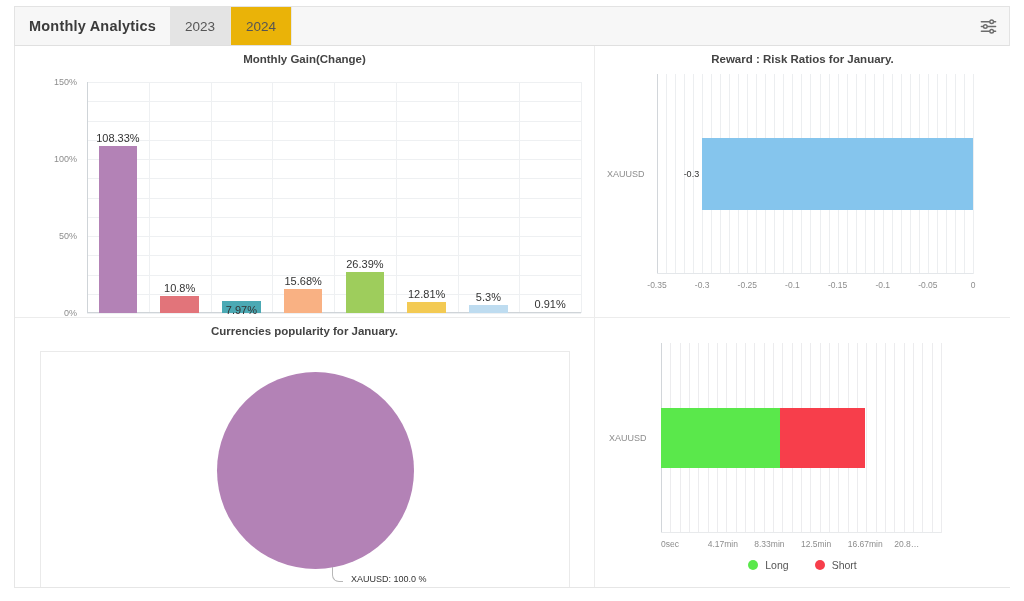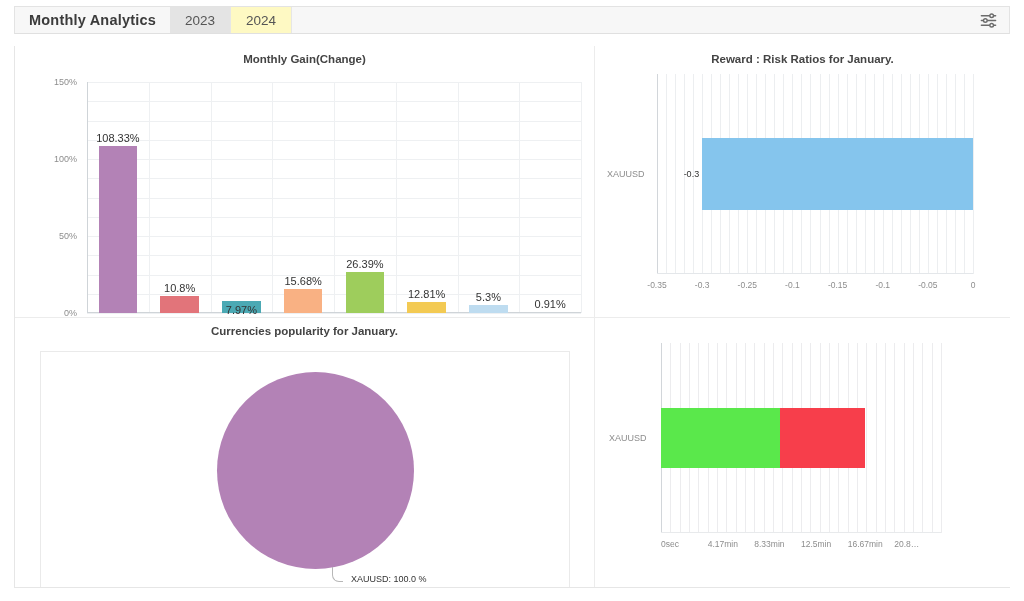--- a/index.html
+++ b/index.html
@@ -13,21 +13,21 @@
     position: relative;
     width: 1024px; height: 601px;
     background: #ffffff;
     box-sizing: border-box;
   }
 
   
   .tabbar {
     position: absolute;
     left: 14px; top: 6px;
-    width: 996px; height: 28px;
+    width: 996px; height: 40px;
     background: #f7f7f7;
     border: 1px solid #e3e3e3;
     border-bottom: 1px solid #e0e0e0;
     box-sizing: border-box;
     display: flex;
     align-items: stretch;
   }
   .tab-title {
     display: flex; align-items: center;
     padding: 0 14px 0 14px;
@@ -41,21 +41,21 @@
     display: flex; align-items: center;
     padding: 0 15px;
     font-size: 13.5px;
     color: #555;
     cursor: pointer;
     white-space: nowrap;
     box-sizing: border-box;
   }
   .tab.inactive { background: #e4e4e4; }
   .tab.active {
-    background: #fef9c3;
+    background: #eab308;
     border-left: 1px solid #e6e6e6;
     border-right: 1px solid #e6e6e6;
   }
   .tabbar-spacer { flex: 1 1 auto; }
   .settings-btn {
     display: flex; align-items: center; justify-content: center;
     width: 42px;
     cursor: pointer;
   }
   .settings-btn svg { display: block; }
@@ -392,20 +392,30 @@
           <div class="gridline-v" style="left: 261px; background: rgb(236, 236, 238);"></div>
           <div class="gridline-v" style="left: 271px; background: rgb(236, 236, 238);"></div>
           <div class="gridline-v" style="left: 280px; background: rgb(236, 236, 238);"></div>
           <div style="position: absolute; left: 0px; top: 0px; bottom: 0px; width: 1px; background: rgb(210, 214, 218);"></div>
           <div style="position: absolute; left: 0px; right: 0px; bottom: 0px; height: 1px; background: rgb(232, 234, 236);"></div>
           <div style="position: absolute; left: 0px; top: 64.6px; height: 60.8px; right: 0px;">
             <div class="seg" style="left: 0px; width: 118.72px; background: rgb(90, 232, 75);"></div>
             <div class="seg" style="left: 118.72px; width: 85.12px; background: rgb(247, 62, 75);"></div>
           </div>
         </div>
+      <div id="c4-legend">
+        <div class="legend-item">
+          <span class="legend-dot" style="background: rgb(90, 232, 75);"></span>
+          <span class="legend-text">Long</span>
+        </div>
+        <div class="legend-item">
+          <span class="legend-dot" style="background: rgb(247, 62, 75);"></span>
+          <span class="legend-text">Short</span>
+        </div>
+      </div>
     <div class="cat-label" style="left: 14px; top: 120px;">XAUUSD</div>
         <div class="xtick" style="left: 66px; top: 221px;">0sec</div>
         <div class="xtick" style="left: 112.704px; top: 221px;">4.17min</div>
         <div class="xtick" style="left: 159.296px; top: 221px;">8.33min</div>
         <div class="xtick" style="left: 206px; top: 221px;">12.5min</div>
         <div class="xtick" style="left: 252.704px; top: 221px;">16.67min</div>
         <div class="xtick" style="left: 299.296px; top: 221px;">20.8…</div>
       </div>
 
   </div>

